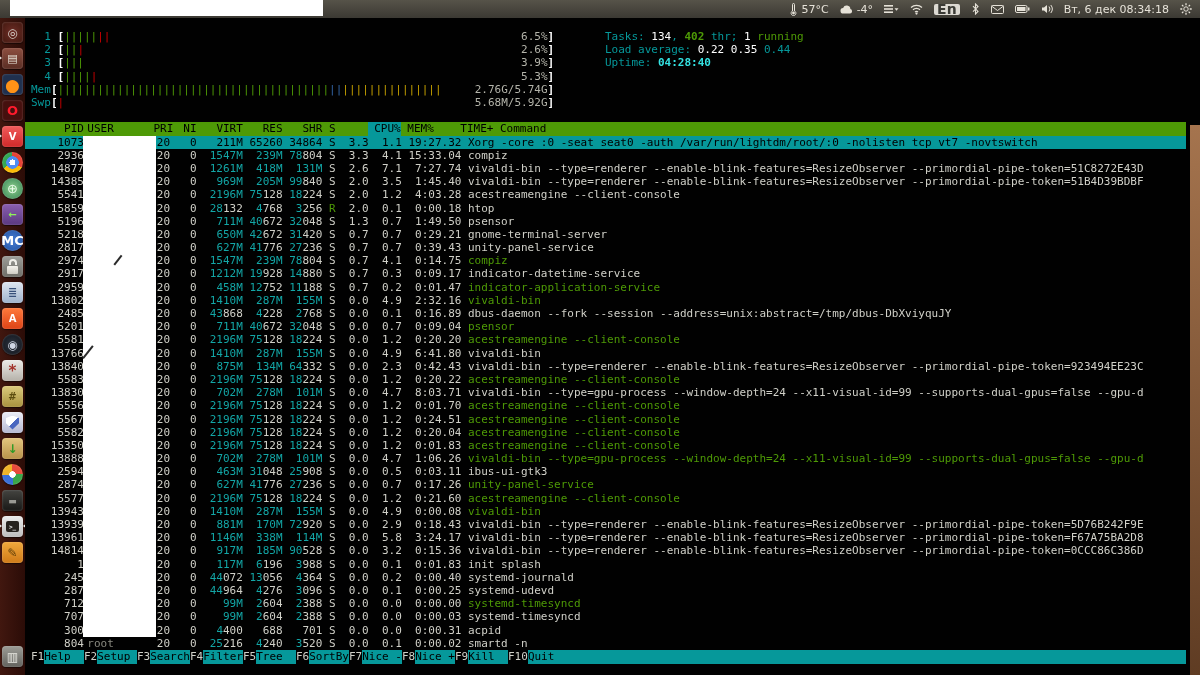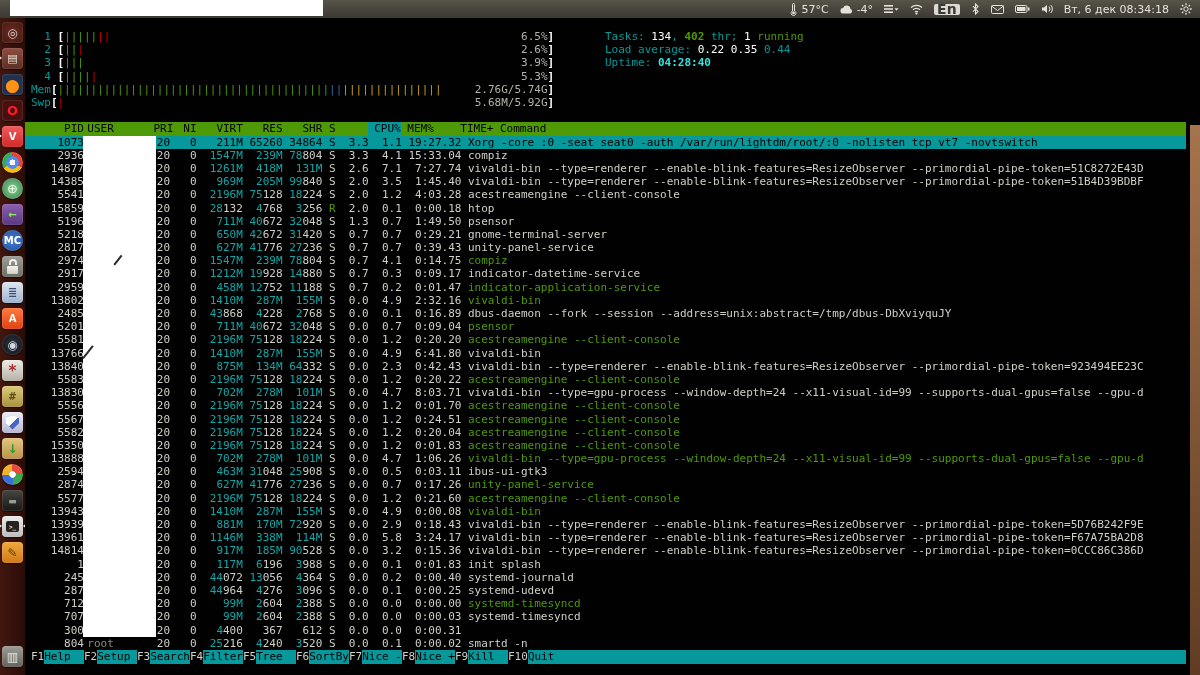--- a/index.html
+++ b/index.html
@@ -28,21 +28,21 @@
          border-right:4px solid #e8e8e4;}
   .st-dash{background:radial-gradient(circle,#6d2d26,#42180f);} .st-dash .g{color:#d9d4cc;font-size:12px;font-weight:normal;}
   .st-files{background:linear-gradient(#8d4f40,#5a2d23);} .st-files .g{color:#e6e1d6;font-size:11px;}
   .st-firefox{background:#20304e;} .st-firefox .g{color:#ff9217;font-size:17px;line-height:10px;}
   .st-opera{background:#46100e;} .st-opera .g{color:#ff1b2d;font-size:13px;}
   .st-vivaldi{background:linear-gradient(#f15b5b,#cf2929);} .st-vivaldi .g{color:#fff;}
   .st-chrome{border-radius:50%;background:radial-gradient(circle,#fff 0 3px,#4e8df5 3px 6px,rgba(0,0,0,0) 6.5px),
              conic-gradient(#e84335 0 33%,#fbbc05 33% 66%,#34a853 66%);}
   .st-globe{border-radius:50%;background:radial-gradient(circle,#8fd08f,#2e7d4f);} .st-globe .g{color:#eafcea;font-size:13px;font-weight:normal;}
   .st-purple{background:linear-gradient(#8b5fb0,#5a3880);} .st-purple .g{color:#8ef05a;}
-  .st-mc{border-radius:50%;background:radial-gradient(circle,#4a7fd4,#1c4c9c);} .st-mc .g{font-size:10px;}
+  .st-mc{border-radius:50%;background:radial-gradient(circle,#4a7fd4,#1c4c9c);} .st-mc .g{font-size:13px;}
   .st-lock{background:linear-gradient(#9d9d98,#6e6e68);}
   .st-lock::before{content:"";position:absolute;top:3px;left:6.5px;width:8px;height:6px;
                    border:2px solid #f0efe9;border-bottom:none;border-radius:4px 4px 0 0;box-sizing:border-box;}
   .st-lock::after{content:"";position:absolute;bottom:3px;left:5px;width:11px;height:8px;
                   background:linear-gradient(#f4f2ec,#cfcdc4);border-radius:1px;}
   .st-doc{background:linear-gradient(#dfe6f0,#9fb3cc);} .st-doc .g{color:#38507a;font-size:11px;}
   .st-ace{background:linear-gradient(#ff7a3c,#dd4316);} .st-ace .g{color:#fff;}
   .st-steam{border-radius:50%;background:radial-gradient(circle,#2e3540,#0e1118);} .st-steam .g{color:#cfd6e4;font-size:12px;font-weight:normal;}
   .st-tools{background:linear-gradient(#ecebe7,#b5b1a9);} .st-tools .g{color:#a3332a;font-size:15px;line-height:8px;}
   .st-pattern{background:linear-gradient(#dcca7c,#a8923e);} .st-pattern .g{color:#5c4d10;}
@@ -314,21 +314,21 @@
           <div class="prow"><span class="c0">5577</span><span class="c1"></span><span class="c2">20</span><span class="c3">0</span><span class="c4"><span class="mnum">2196M</span></span><span class="c5"><span class="mnum">75</span>128</span><span class="c6"><span class="mnum">18</span>224</span><span class="c7">S</span><span class="c8">0.0</span><span class="c9">1.2</span><span class="c10">0:21.60</span><span class="c11 gcmd">acestreamengine --client-console</span></div>
           <div class="prow"><span class="c0">13943</span><span class="c1"></span><span class="c2">20</span><span class="c3">0</span><span class="c4"><span class="mnum">1410M</span></span><span class="c5"><span class="mnum">287M</span></span><span class="c6"><span class="mnum">155M</span></span><span class="c7">S</span><span class="c8">0.0</span><span class="c9">4.9</span><span class="c10">0:00.08</span><span class="c11 gcmd">vivaldi-bin</span></div>
           <div class="prow"><span class="c0">13939</span><span class="c1"></span><span class="c2">20</span><span class="c3">0</span><span class="c4"><span class="mnum">881M</span></span><span class="c5"><span class="mnum">170M</span></span><span class="c6"><span class="mnum">72</span>920</span><span class="c7">S</span><span class="c8">0.0</span><span class="c9">2.9</span><span class="c10">0:18.43</span><span class="c11">vivaldi-bin --type=renderer --enable-blink-features=ResizeObserver --primordial-pipe-token=5D76B242F9E</span></div>
           <div class="prow"><span class="c0">13961</span><span class="c1"></span><span class="c2">20</span><span class="c3">0</span><span class="c4"><span class="mnum">1146M</span></span><span class="c5"><span class="mnum">338M</span></span><span class="c6"><span class="mnum">114M</span></span><span class="c7">S</span><span class="c8">0.0</span><span class="c9">5.8</span><span class="c10">3:24.17</span><span class="c11">vivaldi-bin --type=renderer --enable-blink-features=ResizeObserver --primordial-pipe-token=F67A75BA2D8</span></div>
           <div class="prow"><span class="c0">14814</span><span class="c1"></span><span class="c2">20</span><span class="c3">0</span><span class="c4"><span class="mnum">917M</span></span><span class="c5"><span class="mnum">185M</span></span><span class="c6"><span class="mnum">90</span>528</span><span class="c7">S</span><span class="c8">0.0</span><span class="c9">3.2</span><span class="c10">0:15.36</span><span class="c11">vivaldi-bin --type=renderer --enable-blink-features=ResizeObserver --primordial-pipe-token=0CCC86C386D</span></div>
           <div class="prow"><span class="c0">1</span><span class="c1"></span><span class="c2">20</span><span class="c3">0</span><span class="c4"><span class="mnum">117M</span></span><span class="c5"><span class="mnum">6</span>196</span><span class="c6"><span class="mnum">3</span>988</span><span class="c7">S</span><span class="c8">0.0</span><span class="c9">0.1</span><span class="c10">0:01.83</span><span class="c11">init splash</span></div>
           <div class="prow"><span class="c0">245</span><span class="c1"></span><span class="c2">20</span><span class="c3">0</span><span class="c4"><span class="mnum">44</span>072</span><span class="c5"><span class="mnum">13</span>056</span><span class="c6"><span class="mnum">4</span>364</span><span class="c7">S</span><span class="c8">0.0</span><span class="c9">0.2</span><span class="c10">0:00.40</span><span class="c11">systemd-journald</span></div>
           <div class="prow"><span class="c0">287</span><span class="c1"></span><span class="c2">20</span><span class="c3">0</span><span class="c4"><span class="mnum">44</span>964</span><span class="c5"><span class="mnum">4</span>276</span><span class="c6"><span class="mnum">3</span>096</span><span class="c7">S</span><span class="c8">0.0</span><span class="c9">0.1</span><span class="c10">0:00.25</span><span class="c11">systemd-udevd</span></div>
           <div class="prow"><span class="c0">712</span><span class="c1"></span><span class="c2">20</span><span class="c3">0</span><span class="c4"><span class="mnum">99M</span></span><span class="c5"><span class="mnum">2</span>604</span><span class="c6"><span class="mnum">2</span>388</span><span class="c7">S</span><span class="c8">0.0</span><span class="c9">0.0</span><span class="c10">0:00.00</span><span class="c11 gcmd">systemd-timesyncd</span></div>
           <div class="prow"><span class="c0">707</span><span class="c1"></span><span class="c2">20</span><span class="c3">0</span><span class="c4"><span class="mnum">99M</span></span><span class="c5"><span class="mnum">2</span>604</span><span class="c6"><span class="mnum">2</span>388</span><span class="c7">S</span><span class="c8">0.0</span><span class="c9">0.0</span><span class="c10">0:00.03</span><span class="c11">systemd-timesyncd</span></div>
-          <div class="prow"><span class="c0">300</span><span class="c1"></span><span class="c2">20</span><span class="c3">0</span><span class="c4"><span class="mnum">4</span>400</span><span class="c5">367</span><span class="c6">612</span><span class="c7">S</span><span class="c8">0.0</span><span class="c9">0.0</span><span class="c10">0:00.31</span></div>
+          <div class="prow"><span class="c0">300</span><span class="c1"></span><span class="c2">20</span><span class="c3">0</span><span class="c4"><span class="mnum">4</span>400</span><span class="c5">688</span><span class="c6">701</span><span class="c7">S</span><span class="c8">0.0</span><span class="c9">0.0</span><span class="c10">0:00.31</span><span class="c11">acpid</span></div>
           <div class="prow"><span class="c0">804</span><span class="c1">root</span><span class="c2">20</span><span class="c3">0</span><span class="c4"><span class="mnum">25</span>216</span><span class="c5"><span class="mnum">4</span>240</span><span class="c6"><span class="mnum">3</span>520</span><span class="c7">S</span><span class="c8">0.0</span><span class="c9">0.1</span><span class="c10">0:00.02</span><span class="c11">smartd -n</span></div>
         </div>
     </div>
     <div class="fnbar" id="fnbar"><span class="fk">F1</span><span class="fl">Help  </span><span class="fk">F2</span><span class="fl">Setup </span><span class="fk">F3</span><span class="fl">Search</span><span class="fk">F4</span><span class="fl">Filter</span><span class="fk">F5</span><span class="fl">Tree  </span><span class="fk">F6</span><span class="fl">SortBy</span><span class="fk">F7</span><span class="fl">Nice -</span><span class="fk">F8</span><span class="fl">Nice +</span><span class="fk">F9</span><span class="fl">Kill  </span><span class="fk">F10</span><span class="fl fill">Quit  </span></div>
     <div class="user-redact">
       <div class="scratch" style="left:34px;top:118px;height:12px;"></div>
       <div class="scratch" style="left:4px;top:208px;height:16px;"></div>
     </div>
   </div>
 

